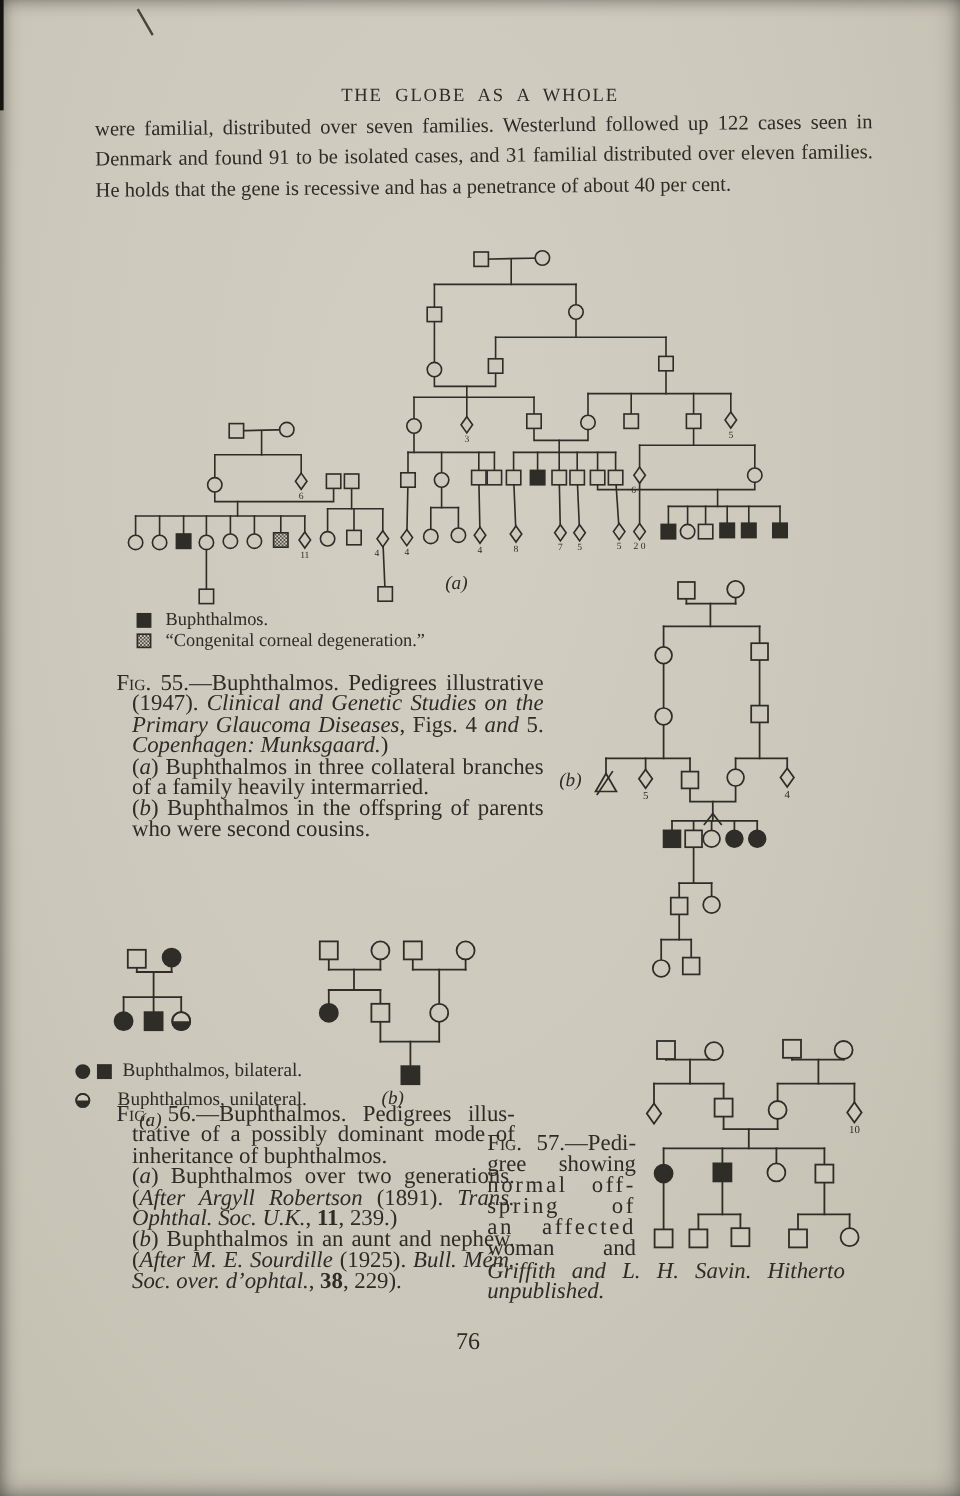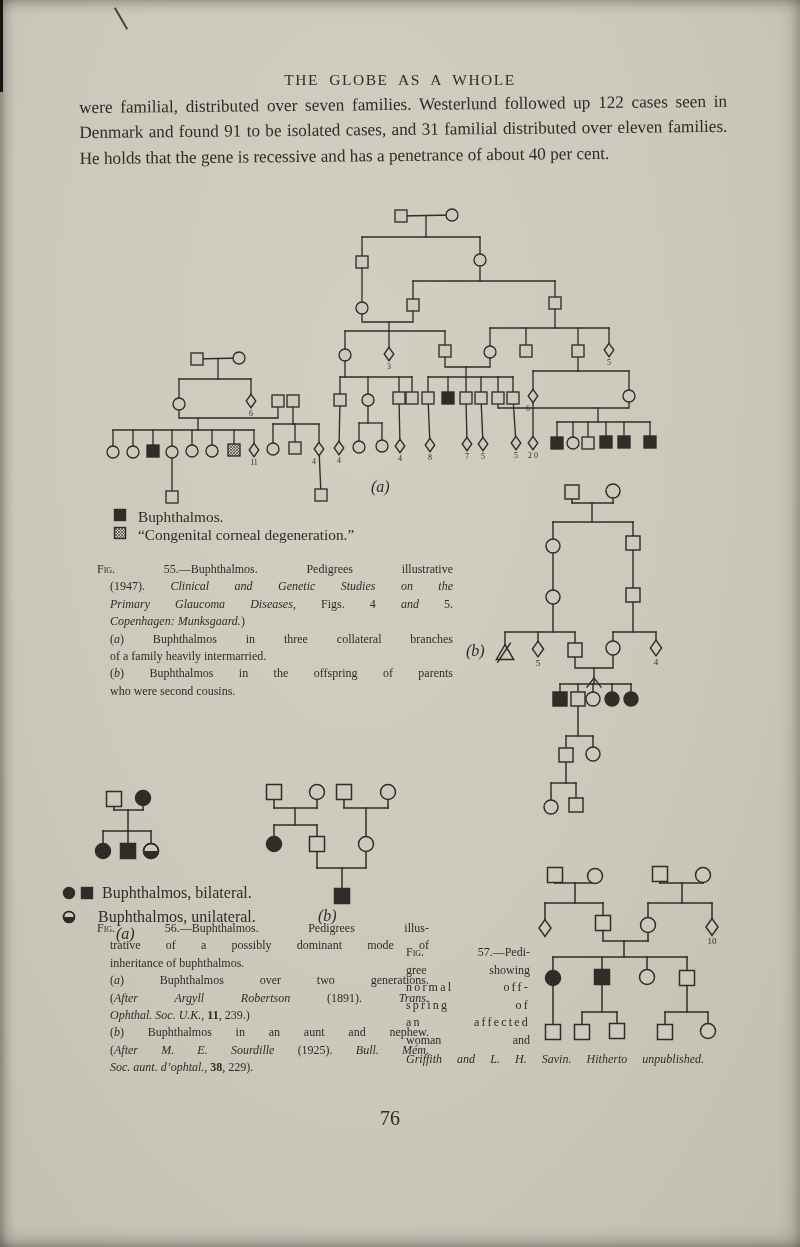--- a/index.html
+++ b/index.html
@@ -24,27 +24,27 @@
   #ped56a{left:88px;top:786px;width:78px;height:80px;}
   #ped56b{left:262px;top:782px;width:140px;height:125px;}
   #ped57 {left:533px;top:863px;width:194px;height:184px;}
   .sublabel{position:absolute;font-style:italic;font-size:16px;}
   #lbl55a{left:371px;top:478px;}
   #lbl55b{left:466px;top:642px;}
   #lbl56a{left:116px;top:925px;}
   #lbl56b{left:318px;top:907px;}
   .legend{position:absolute;}
   #legend55{left:113px;top:508px;font-size:15.3px;}
-  #legend55 .leg-row{display:flex;align-items:flex-start;gap:11px;height:17.5px;}
+  #legend55 .leg-row{display:flex;align-items:center;gap:11px;height:17.5px;}
   #legend55 .syms{display:flex;gap:3px;min-width:13px;}
   #legend56{left:62px;top:881px;font-size:16px;}
   #legend56 .leg-row{display:flex;align-items:center;gap:8px;height:24px;}
   #legend56 .syms{display:flex;gap:4px;min-width:28px;}
   .leg-row .sym-svg{display:block;}
-  .caption{position:absolute;font-size:12px;line-height:17.4px;}
+  .caption{position:absolute;font-size:19px;line-height:17.4px;}
   #cap55{left:97px;top:561px;width:356px;}
   #cap56{left:97px;top:920px;width:332px;}
   #cap57n{left:406px;top:944px;width:124px;line-height:17.6px;}
   #cap57w{left:406px;top:1051px;width:298px;}
   .cap-line.ind{padding-left:13px;}
   .cap-line.j{text-align:justify;text-align-last:justify;}
   #cap57n .cap-line{text-align:justify;text-align-last:justify;}
   #cap57n .cap-line.ls{letter-spacing:2.2px;}
   .it{font-style:italic;}
   .bd{font-weight:bold;}
@@ -440,21 +440,21 @@
 
   <div class="caption" id="cap56">
       <div class="cap-line j"><span class="sc">Fig.</span><span> 56.—Buphthalmos. Pedigrees illus-</span></div>
       <div class="cap-line ind j"><span>trative of a possibly dominant mode of</span></div>
       <div class="cap-line ind"><span>inheritance of buphthalmos.</span></div>
       <div class="cap-line ind j"><span>(</span><span class="it">a</span><span>) Buphthalmos over two generations.</span></div>
       <div class="cap-line ind j"><span>(</span><span class="it">After Argyll Robertson</span><span> (1891). </span><span class="it">Trans.</span></div>
       <div class="cap-line ind"><span class="it">Ophthal. Soc. U.K.</span><span>, </span><span class="bd">11</span><span>, 239.)</span></div>
       <div class="cap-line ind j"><span>(</span><span class="it">b</span><span>) Buphthalmos in an aunt and nephew.</span></div>
       <div class="cap-line ind j"><span>(</span><span class="it">After M. E. Sourdille</span><span> (1925). </span><span class="it">Bull. Mém.</span></div>
-      <div class="cap-line ind"><span class="it">Soc. aunt. d’ophtal.</span><span>, </span><span class="bd">38</span><span>, 229).</span></div>
+      <div class="cap-line ind"><span class="it">Soc. over. d’ophtal.</span><span>, </span><span class="bd">38</span><span>, 229).</span></div>
     </div>
 
   <svg class="ped" id="ped57" viewBox="533 863 194 184">
       <defs>
         <pattern id="p4h" width="3" height="3" patternUnits="userSpaceOnUse">
           <rect width="3" height="3" fill="#cdc9bc"></rect>
           <path d="M0 0 L3 3 M3 0 L0 3" stroke="#2f2d27" stroke-width="0.6"></path>
         </pattern>
       </defs>
       <polyline points="555 875 555 883" fill="none" stroke="#2f2d27" stroke-width="1.5" stroke-linecap="square"></polyline>

